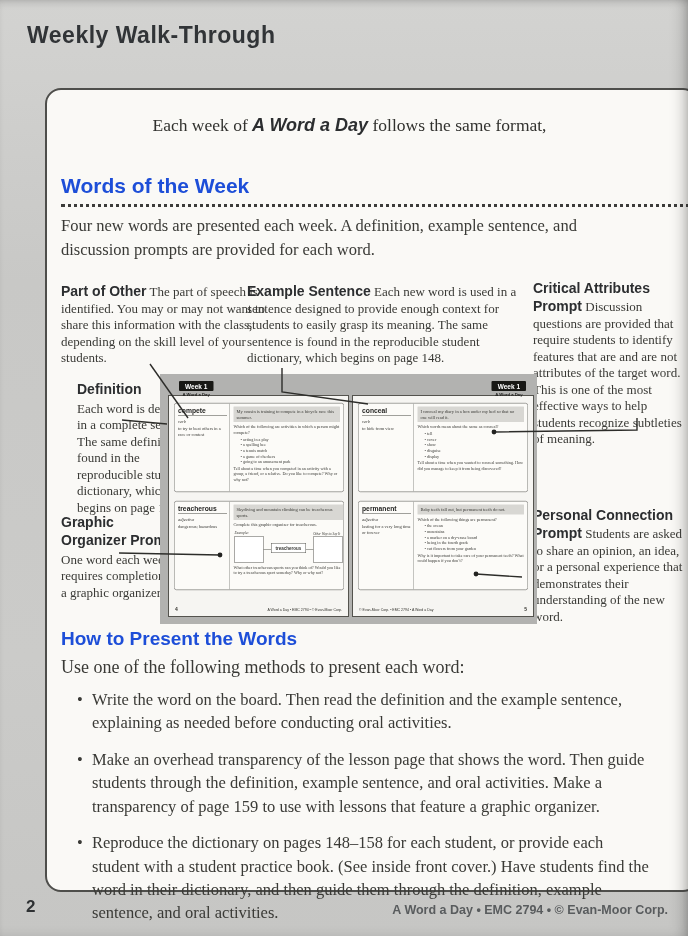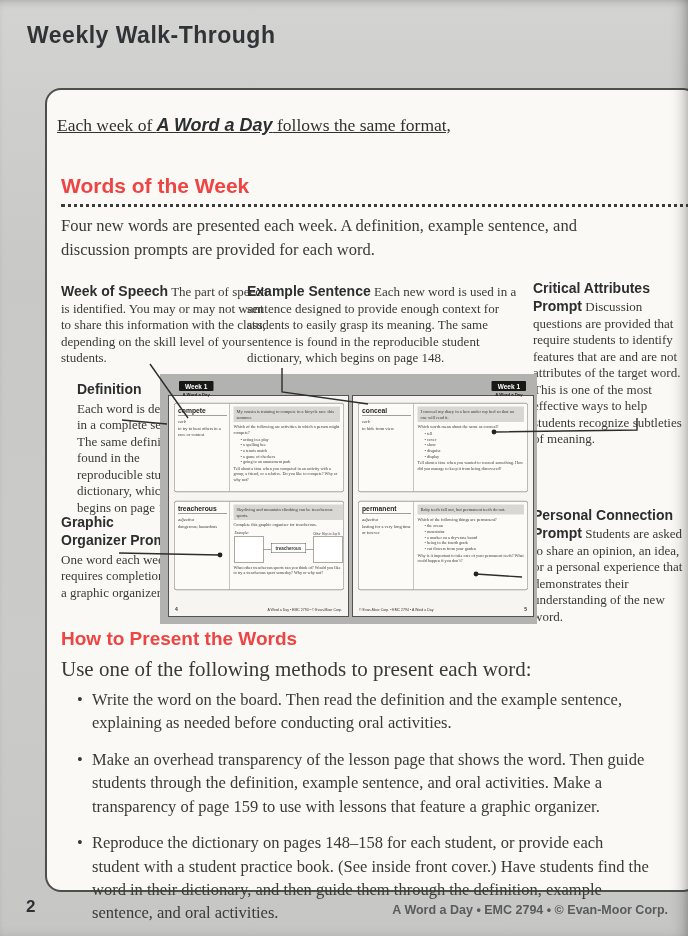--- a/index.html
+++ b/index.html
@@ -9,25 +9,25 @@
     font-family:"Liberation Serif",serif;color:#3a3a36;
   }
   .vignette{position:absolute;inset:0;pointer-events:none;z-index:60;
     box-shadow:inset -9px 0 16px -8px rgba(40,40,40,.45), inset 0 4px 8px -5px rgba(30,30,30,.25);}
   .main-title{position:absolute;left:27px;top:22px;z-index:2;
     font-family:"Liberation Sans",sans-serif;font-weight:800;font-size:23px;
     letter-spacing:.5px;color:#313437;}
   .content-box{position:absolute;left:45px;top:88px;width:650px;height:800px;
     background:#faf9f6;border:2px solid #4e4e4b;border-radius:16px;z-index:1;}
 
-  .intro{position:absolute;top:22px;left:10px;right:55px;
-    font-size:17.5px;line-height:1.5;color:#31312e;text-decoration:underline;}
+  .intro{position:absolute;top:22px;left:10px;right:55px;text-align:center;
+    font-size:17.5px;line-height:1.5;color:#31312e;}
   .book-title{font-family:"Liberation Sans",sans-serif;font-weight:800;font-style:italic;font-size:18px;color:#2c2e30;}
 
-  .sec-heading{font-family:"Liberation Sans",sans-serif;font-weight:800;color:#ef4444;}
+  .sec-heading{font-family:"Liberation Sans",sans-serif;font-weight:800;color:#1d4ed8;}
   .words-heading{position:absolute;left:14px;top:84px;font-size:21px;}
   .dotted-rule{position:absolute;left:14px;right:0;top:114px;border-bottom:3.5px dotted #3c3c3a;}
   .lead-para{position:absolute;left:14px;top:124px;width:582px;font-size:16.5px;line-height:1.45;}
 
   .ann{position:absolute;font-size:13px;line-height:1.27;color:#3a3a36;}
   .ann b{font-family:"Liberation Sans",sans-serif;font-size:14px;color:#2c2e30;}
   #ann-pos{left:14px;top:193px;width:208px;}
   #ann-ex{left:200px;top:193px;width:278px;}
   #ann-crit{left:486px;top:190px;width:154px;}
   #ann-def{left:30px;top:291px;width:122px;}
@@ -65,21 +65,21 @@
   .org-label.small{font-size:6.5px;}
   .org-box{width:56px;height:52px;border:1px solid #55554f;background:#fff;}
   .org-line{width:15px;height:1px;background:#55554f;flex:none;margin-bottom:26px;}
   .org-center{border:1px solid #55554f;font:800 9px "Liberation Sans",sans-serif;
     padding:4px 8px;background:#fff;margin-bottom:20px;align-self:flex-end;}
   .pg-footer{position:absolute;left:12px;right:12px;top:420px;display:flex;
     justify-content:space-between;align-items:baseline;font:7px "Liberation Sans",sans-serif;color:#34342f;}
   .pg-num{font:800 10px "Liberation Sans",sans-serif;}
 
   .howto-heading{position:absolute;left:14px;top:538px;font-size:19px;}
-  .howto-intro{position:absolute;left:14px;top:567px;font-size:21px;}
+  .howto-intro{position:absolute;left:14px;top:567px;font-size:18px;}
   .howto-list{position:absolute;left:30px;top:598px;width:578px;}
   .bullet-item{font-size:16.5px;line-height:1.42;margin-bottom:13px;padding-left:15px;position:relative;}
   .bullet-item::before{content:"•";position:absolute;left:0;top:0;}
 
   .page-num{position:absolute;left:26px;top:897px;z-index:2;
     font:800 17px "Liberation Sans",sans-serif;color:#2e3133;}
   .page-credit{position:absolute;right:20px;top:903px;z-index:2;
     font:600 12.5px "Liberation Sans",sans-serif;color:#595c5e;}
 
   .callouts{position:absolute;inset:0;z-index:30;pointer-events:none;}
@@ -93,21 +93,21 @@
 
   <div class="intro">
     <span>Each week of </span><span class="book-title">A Word a Day</span><span> follows the same format,</span><br>
   </div>
 
   <div class="sec-heading words-heading">Words of the Week</div>
   <div class="dotted-rule"></div>
   <div class="lead-para">Four new words are presented each week. A definition, example sentence, and discussion prompts are provided for each word.</div>
 
   <div class="ann" id="ann-pos">
-    <b>Week of Speech</b>
+    <b>Part of Other</b>
     <span>The part of speech is identified. You may or may not want to share this information with the class, depending on the skill level of your students.</span>
   </div>
   <div class="ann" id="ann-ex">
     <b>Example Sentence</b>
     <span>Each new word is used in a sentence designed to provide enough context for students to easily grasp its meaning. The same sentence is found in the reproducible student dictionary, which begins on page 148.</span>
   </div>
   <div class="ann" id="ann-crit">
     <b>Critical Attributes Prompt</b>
     <span>Discussion questions are provided that require students to identify features that are and are not attributes of the target word. This is one of the most effective ways to help students recognize subtleties of meaning.</span>
   </div>

